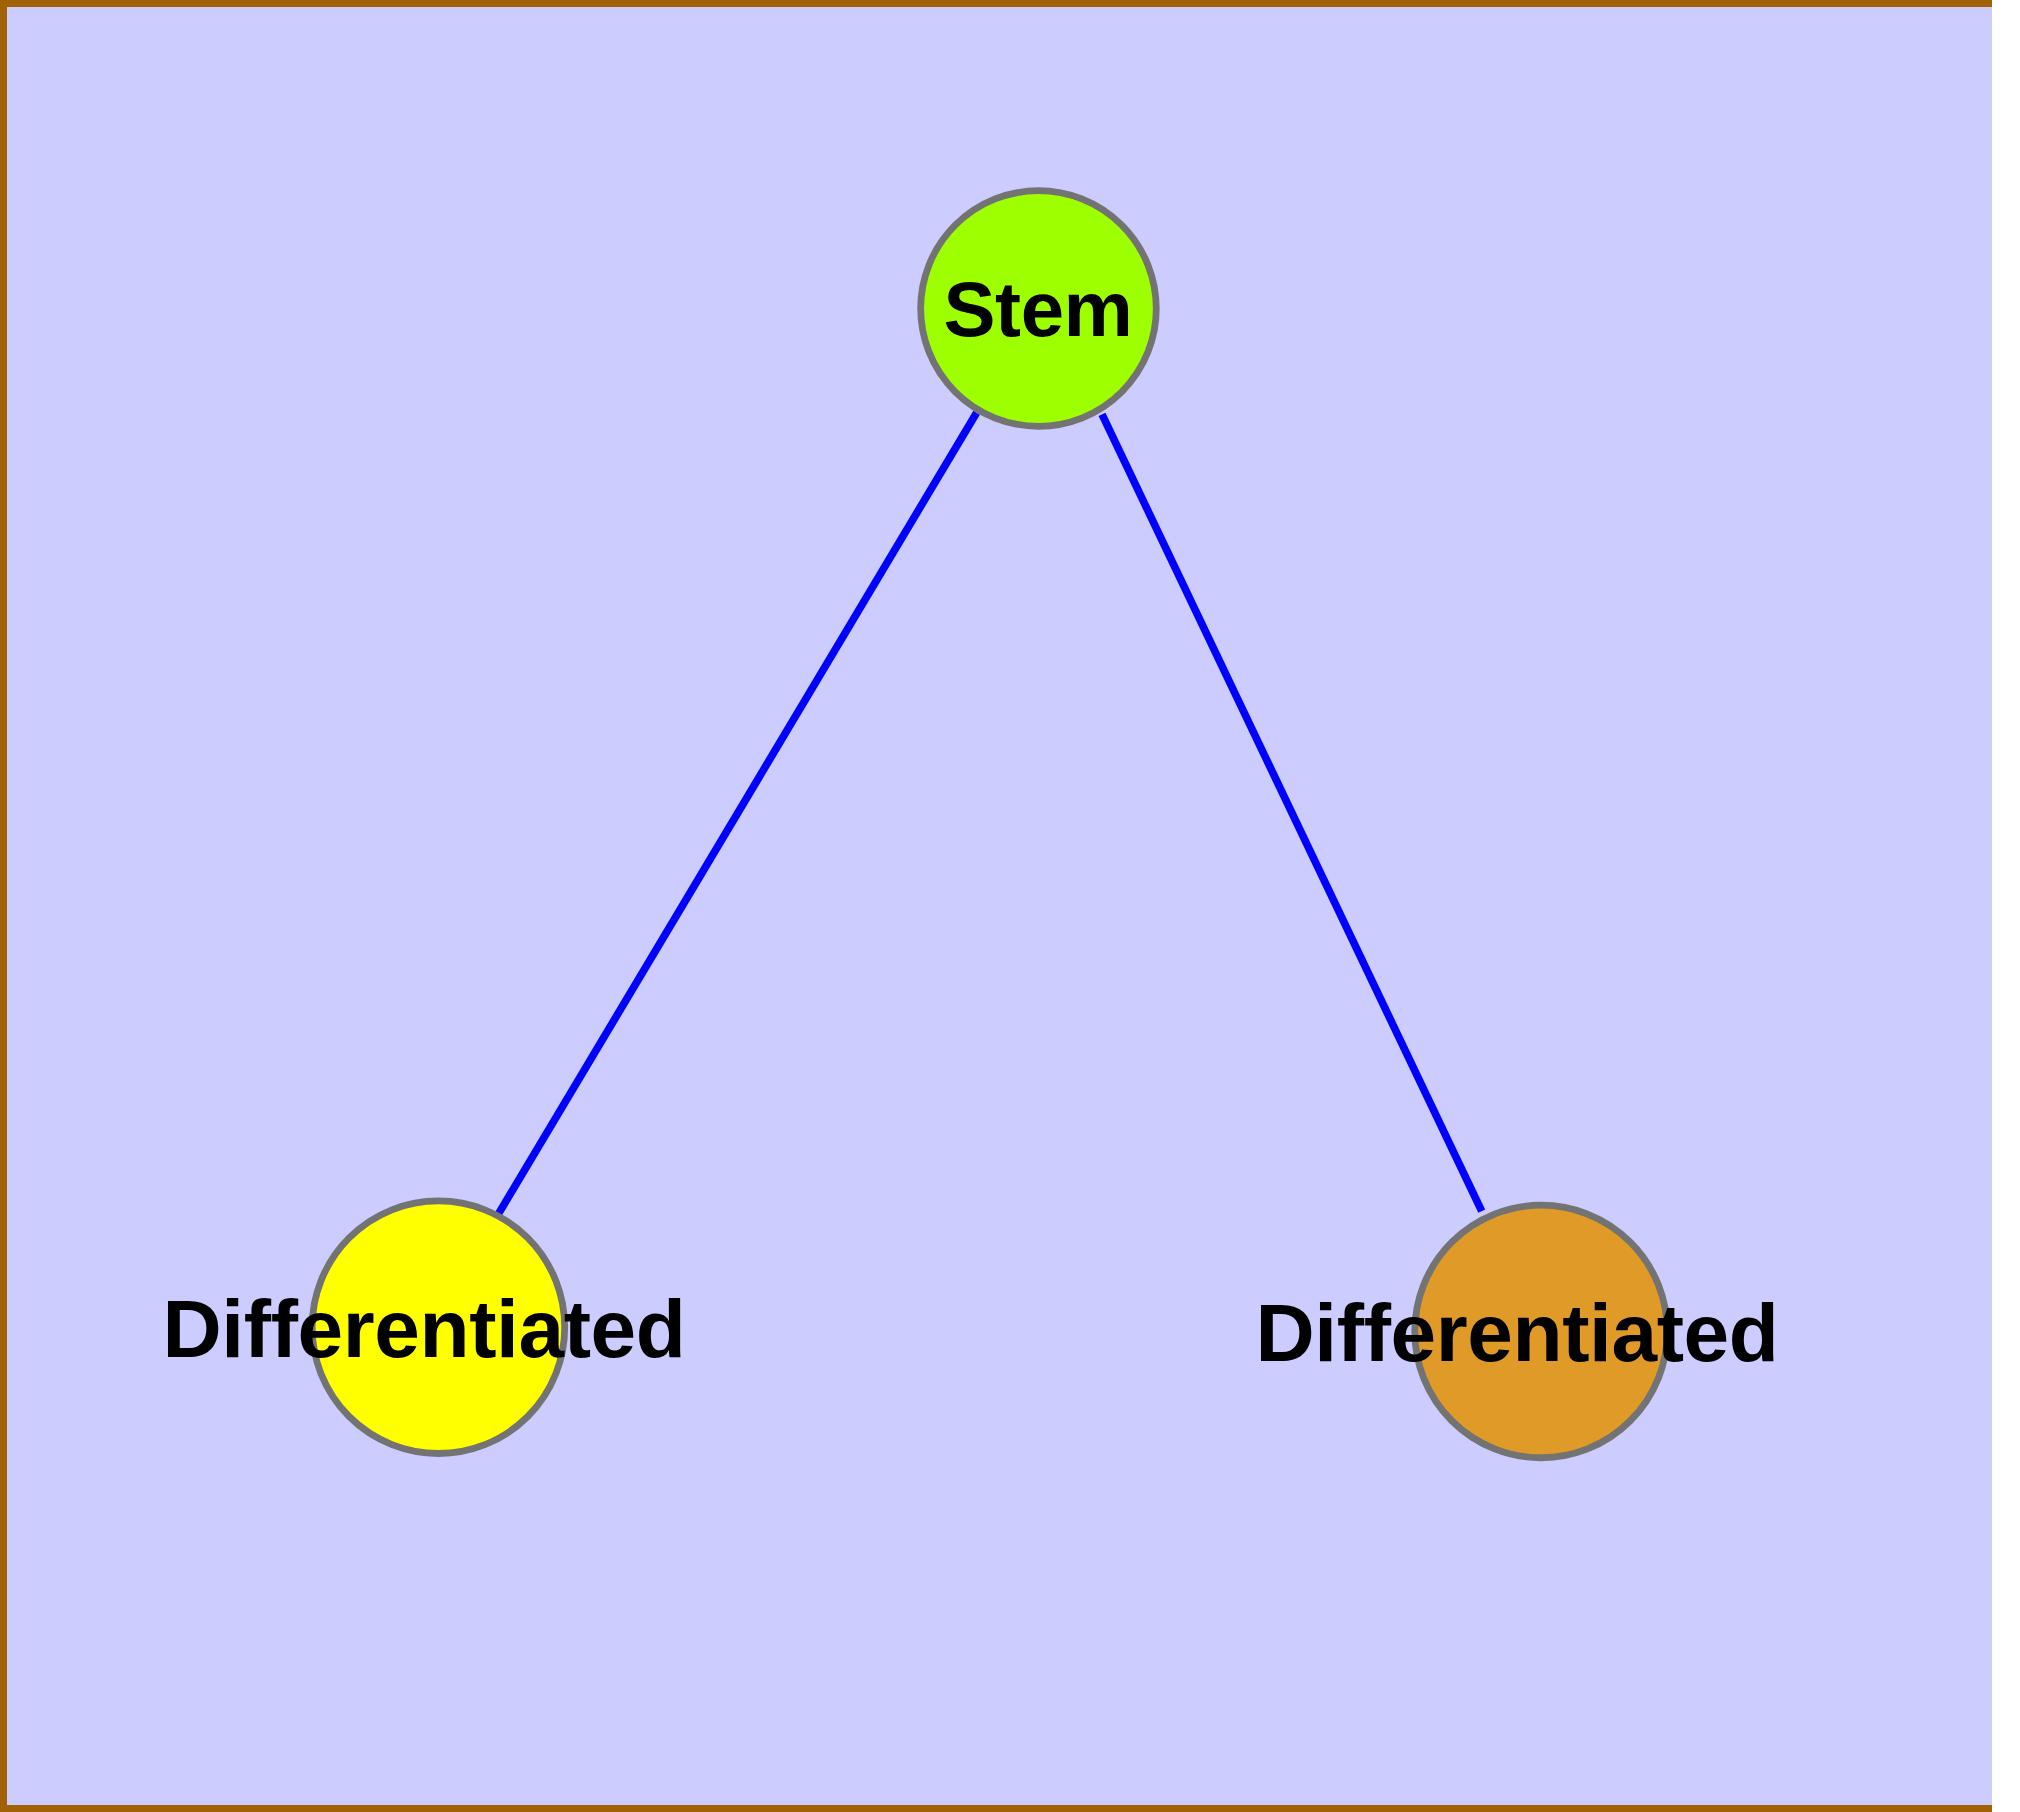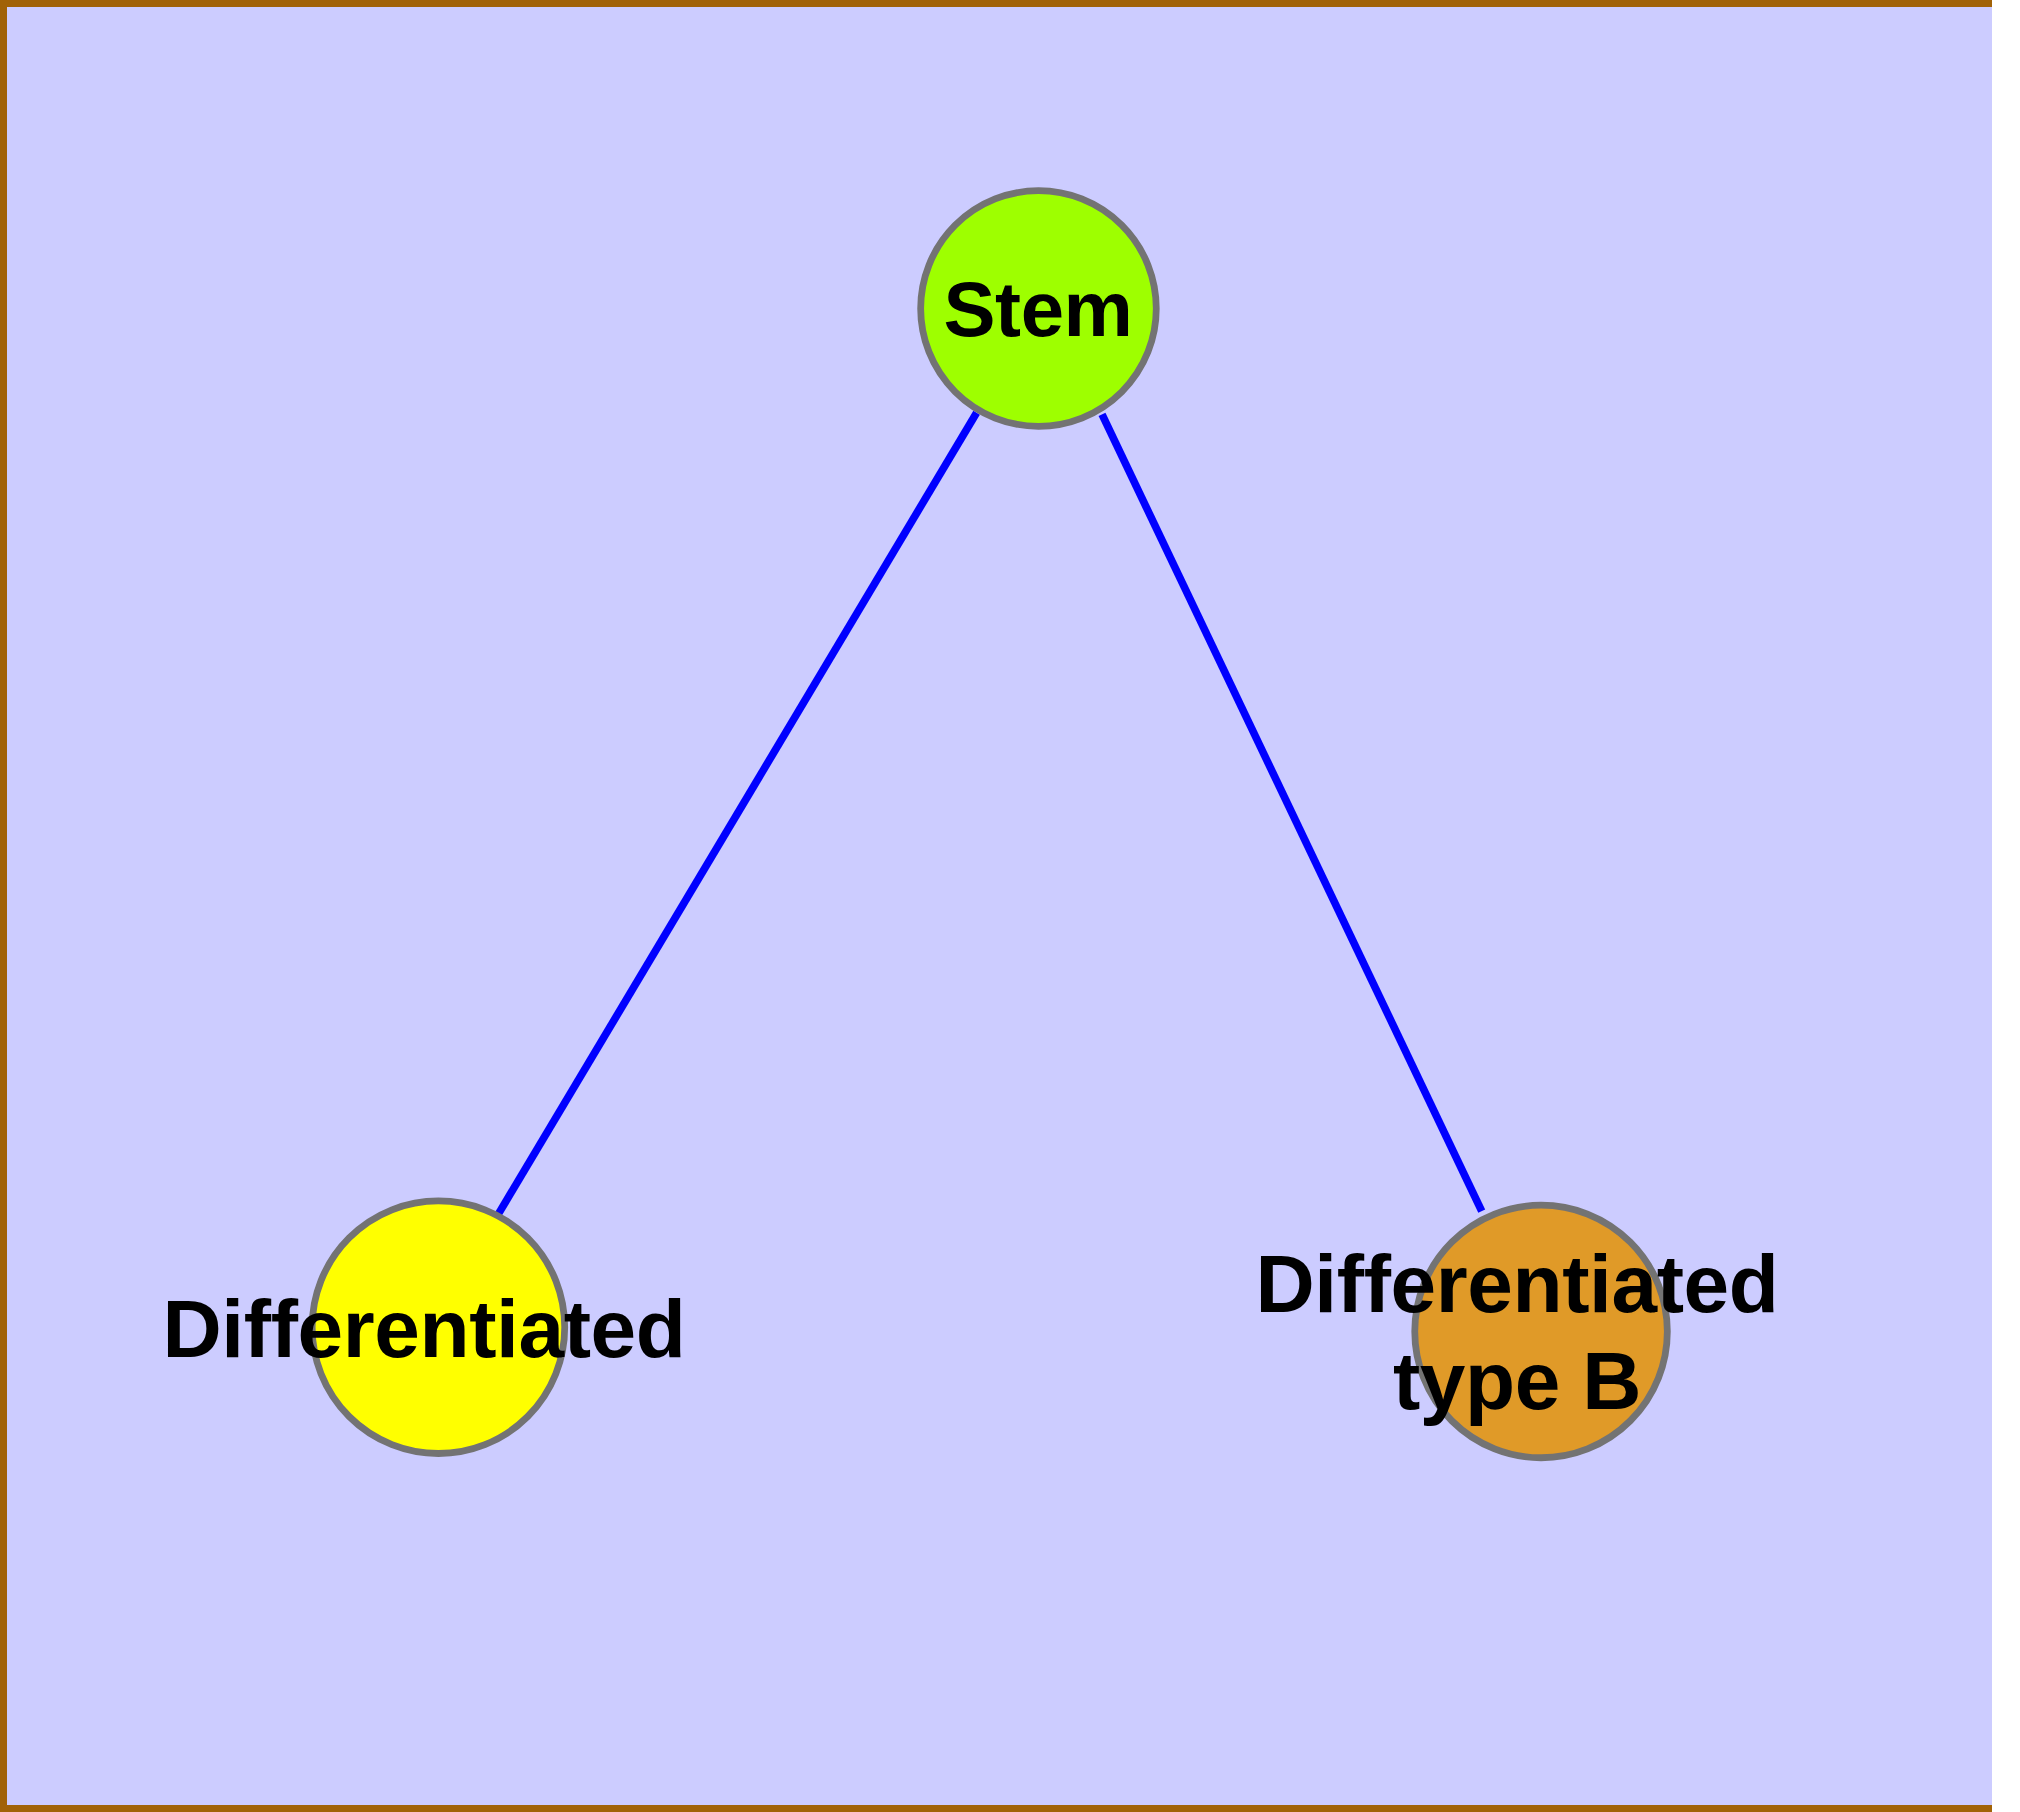--- a/index.html
+++ b/index.html
@@ -77,16 +77,16 @@
       <circle cx="1225" cy="364" r="139" fill="#9eff00" stroke="#737373" stroke-width="8"></circle>
       <circle cx="517" cy="1566" r="149" fill="#ffff00" stroke="#737373" stroke-width="8"></circle>
       <circle cx="1818" cy="1571" r="149" fill="#e09a28" stroke="#737373" stroke-width="8"></circle>
     </g>
   </svg>
 
   <div class="node-label" id="label-stem"><span>Stem</span></div>
 
   <div class="node-label" id="label-type-a"><span>Differentiated</span><br></div>
 
-  <div class="node-label" id="label-type-b"><span>Differentiated</span><br><span>type B</span></div>
+  <div class="node-label" id="label-type-b"><span>Differentiated</span><br></div>
 
 </div>
 
 
 </body></html>

